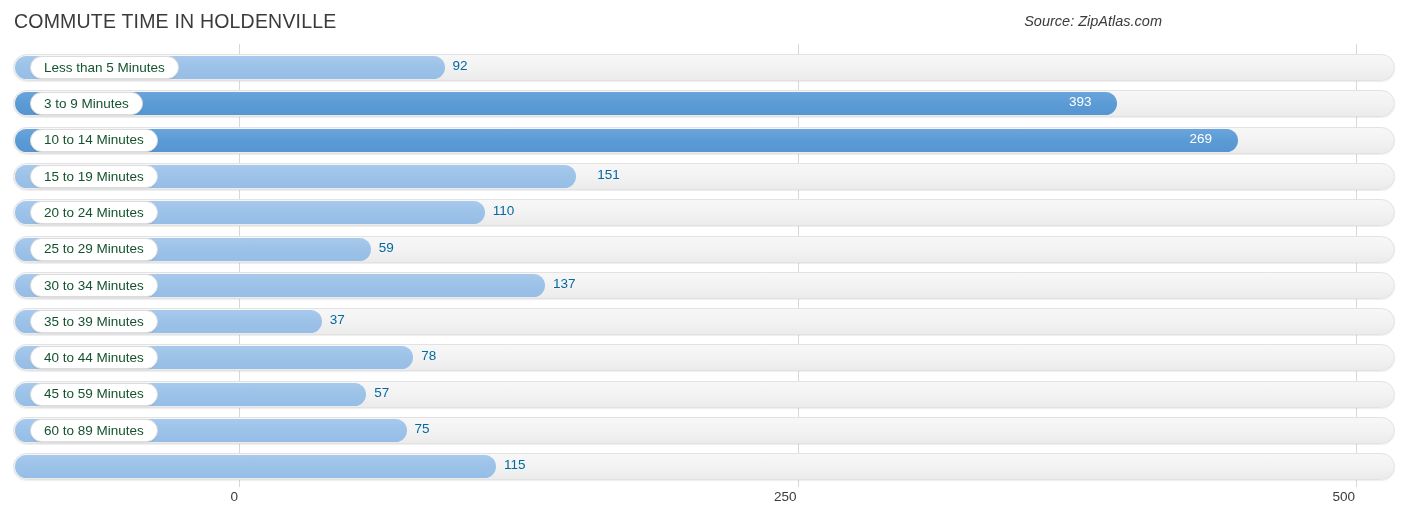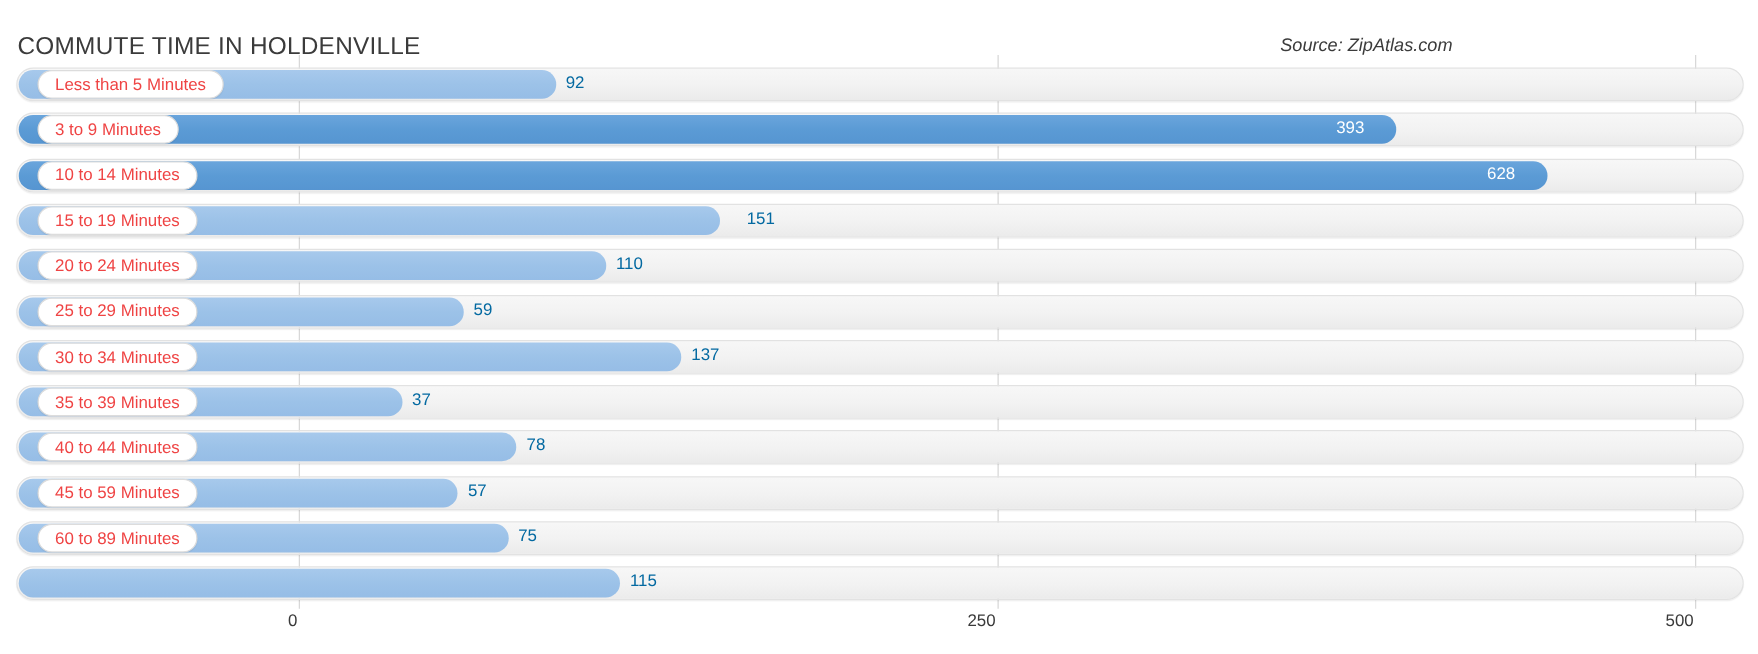--- a/index.html
+++ b/index.html
@@ -12,21 +12,21 @@
     height: 523px;
     font-family: "Liberation Sans", sans-serif;
     color: #333;
     overflow: hidden;
     position: relative;
   }
 
   
   .header {
     position: absolute;
-    left: 0; top: 16px;
+    left: 0; top: 0;
     width: 1174px;
     height: 44px;
   }
   .chart-title {
     position: absolute;
     left: 14px;
     top: 10px;
     font-size: 19.5px;
     font-weight: 400;
     letter-spacing: 0.2px;
@@ -137,21 +137,21 @@
     background: #ffffff;
     border: 1px solid #dcdcdc;
     box-sizing: border-box;
     display: flex;
     align-items: center;
     padding: 0 13px;
     box-shadow: 0 1px 1px rgba(0,0,0,0.06);
   }
   .label-pill span {
     font-size: 13.5px;
-    color: #ef4444;
+    color: #14532d;
     white-space: nowrap;
     line-height: 1;
   }
 
   
   .axis {
     position: absolute;
     left: 0;
     top: 487px;
     width: 1406px;
@@ -193,21 +193,21 @@
         <div class="track"></div>
         <div class="bar dark" style="width: 1101.96px;"></div>
         <div class="value-in" style="left: 1055.96px;">393</div>
         <div class="label-pill">
           <span>3 to 9 Minutes</span>
         </div>
       </div>
       <div class="row" style="top: 82.6px;">
         <div class="track"></div>
         <div class="bar dark" style="width: 1222.6px;"></div>
-        <div class="value-in" style="left: 1176.6px;">628</div>
+        <div class="value-in" style="left: 1176.6px;">269</div>
         <div class="label-pill">
           <span>10 to 14 Minutes</span>
         </div>
       </div>
       <div class="row" style="top: 118.9px;">
         <div class="track"></div>
         <div class="bar light" style="width: 561.334px;"></div>
         <div class="value-out" style="left: 571.334px; margin-left: 13px;">151</div>
         <div class="label-pill">
           <span>15 to 19 Minutes</span>

